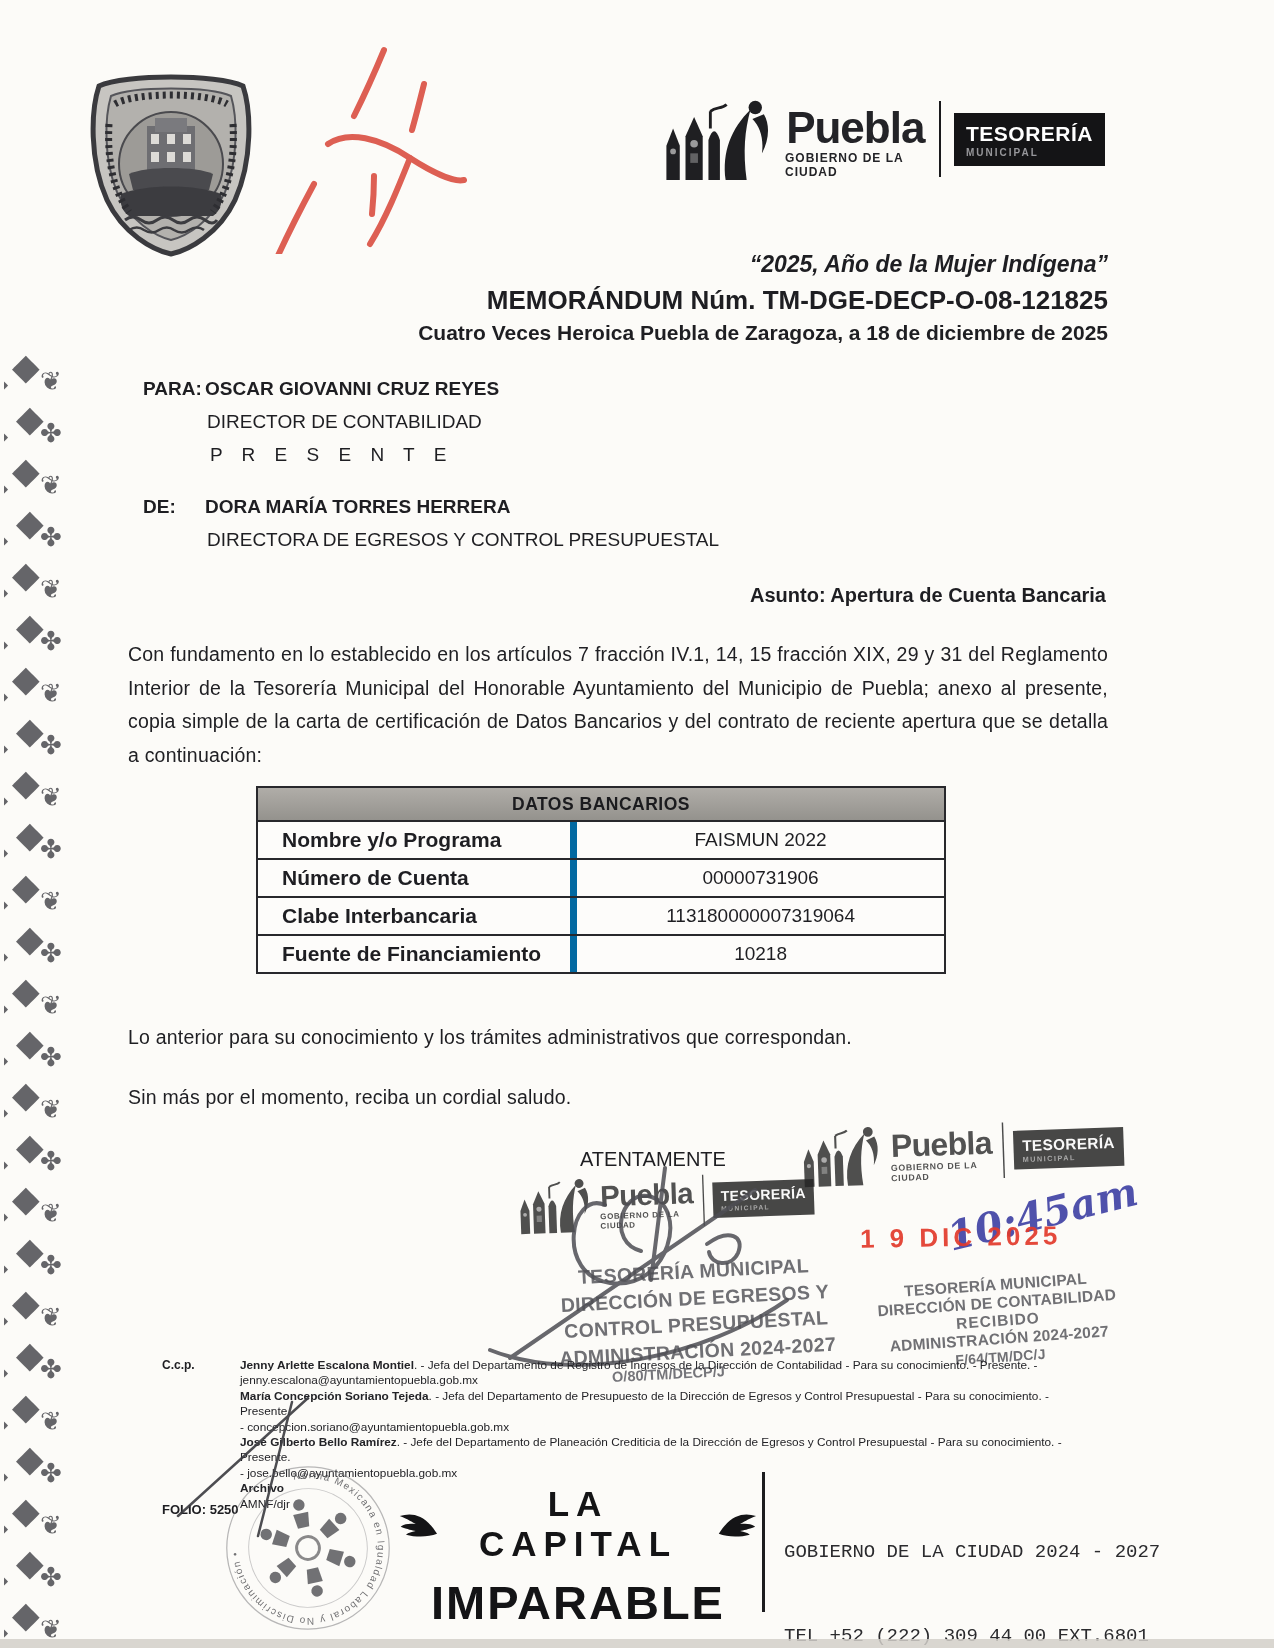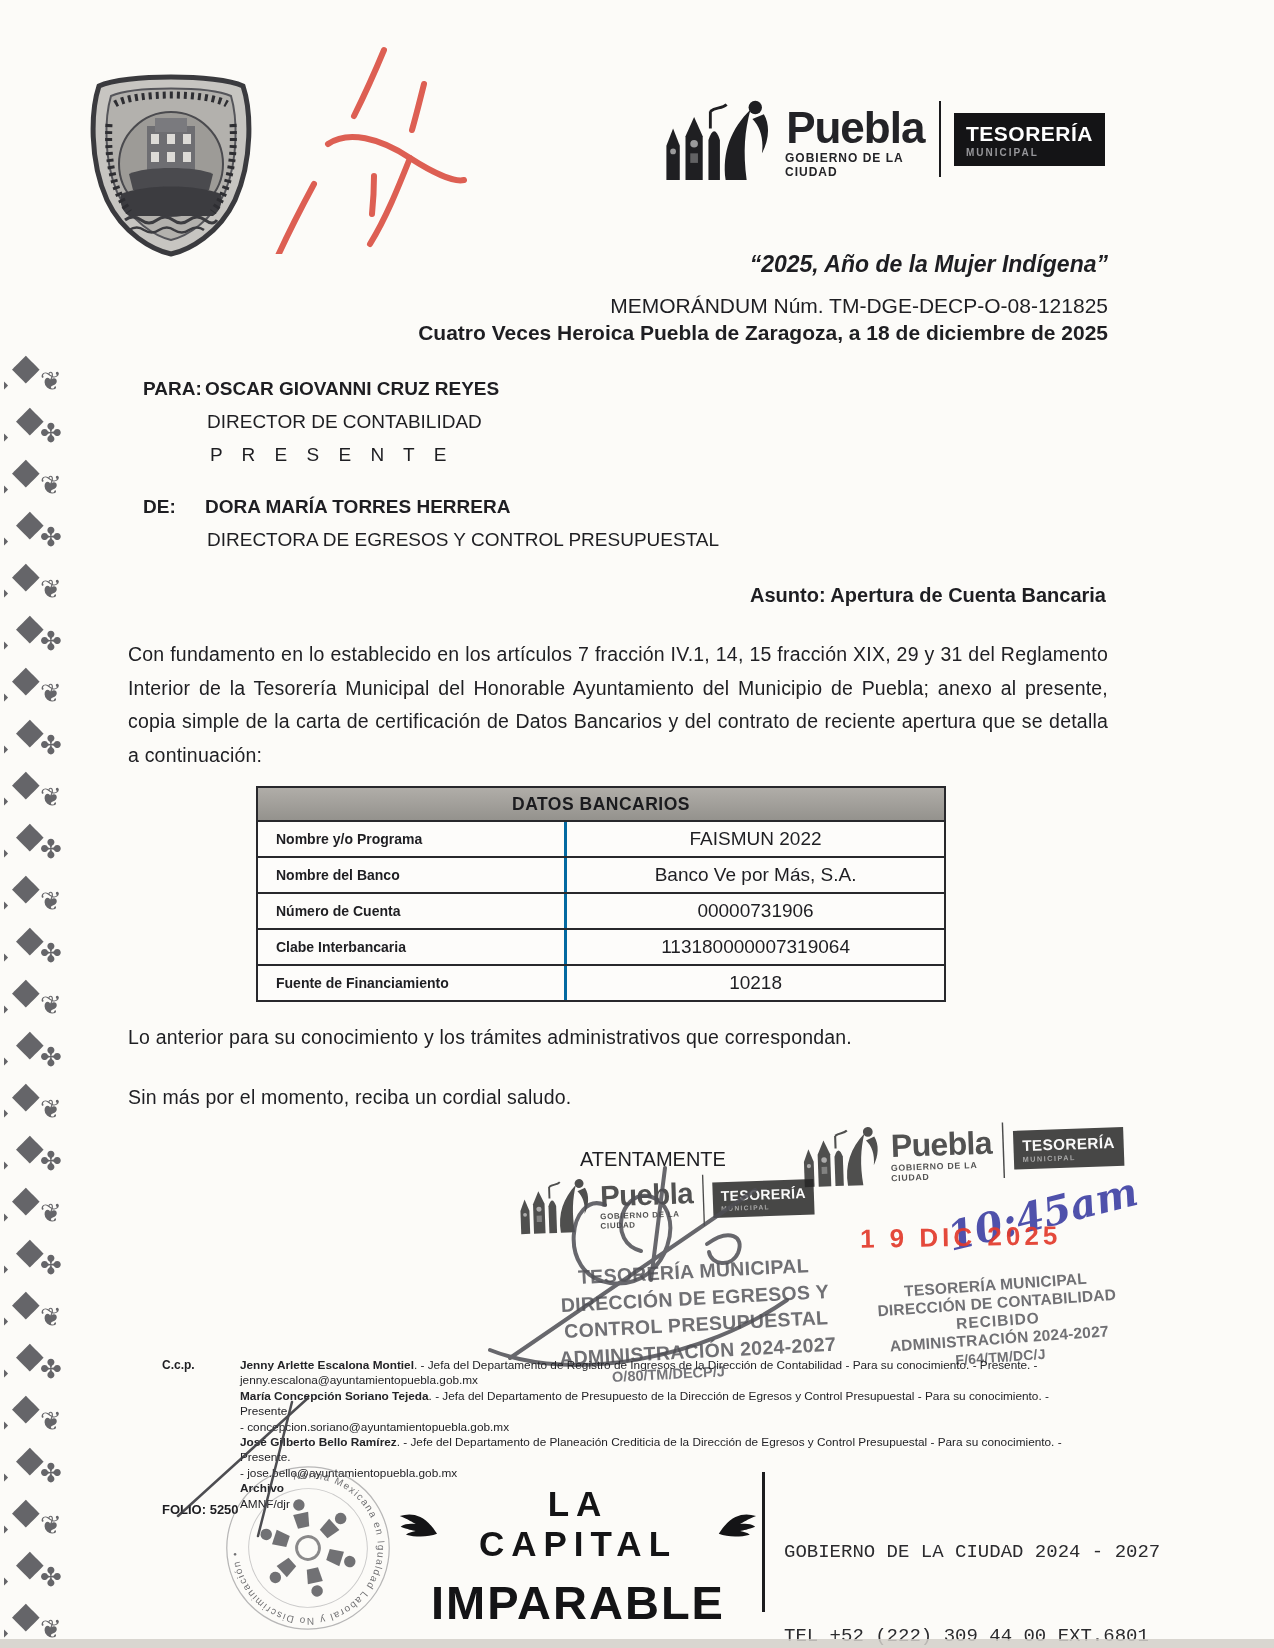--- a/index.html
+++ b/index.html
@@ -31,43 +31,43 @@
   .plogo-box{background:#141416;color:#fff;padding:10px 12px 8px;line-height:1;}
   .plogo-office{font-size:21px;font-weight:800;letter-spacing:.5px;}
   .plogo-office-sub{font-size:10px;font-weight:700;letter-spacing:2px;color:#96969a;margin-top:4px;}
   .header-logo{left:660px;top:96px;}
   .stamp-logo{transform-origin:top left;filter:grayscale(1) opacity(.8) contrast(.95);}
   .stamp-logo-left{left:515px;top:1178px;transform:scale(.67) rotate(-2deg);}
   .stamp-logo-right{left:798px;top:1126px;transform:scale(.73) rotate(-2deg);}
 
   
   .quote-line{right:166px;top:251px;font-size:23px;font-weight:800;font-style:italic;}
-  .memo-line{right:166px;top:294px;font-size:21px;font-weight:400;}
+  .memo-line{right:166px;top:285px;font-size:26px;font-weight:700;}
   .date-line{right:166px;top:321px;font-size:21px;font-weight:700;}
 
   
   .fld-label{font-size:19px;font-weight:800;}
   .fld-name{font-size:19px;font-weight:800;}
   .fld-title{font-size:19px;font-weight:500;}
   .fld-present{font-size:19px;font-weight:400;letter-spacing:7px;}
 
   .subject{right:168px;top:584px;font-size:20px;font-weight:800;}
 
   .para{left:128px;width:980px;font-size:19.5px;line-height:33.5px;text-align:justify;
         letter-spacing:.2px;color:#202024;}
 
   
   .bank-table{left:256px;top:786px;width:686px;border:2.5px solid #28282c;background:#fdfcfa;}
   .bt-title{height:32px;display:flex;align-items:center;justify-content:center;
             background:linear-gradient(180deg,#b0ada8,#94928d);border-bottom:2.5px solid #28282c;
             font-size:17.5px;font-weight:800;letter-spacing:.5px;color:#1b1b1e;}
   .bt-row{display:flex;border-bottom:2px solid #28282c;}
   .bt-row:last-child{border-bottom:none;}
-  .bt-label{width:42%;border-right:3px solid #0369a1;padding:6px 0 6px 18px;
-            font-size:14px;font-weight:600;display:flex;align-items:center;}
+  .bt-label{width:42%;border-right:7px solid #0369a1;padding:6px 0 6px 24px;
+            font-size:21px;font-weight:600;display:flex;align-items:center;}
   .bt-value{flex:1;text-align:center;padding:6px 0;font-size:19px;font-weight:400;
             display:flex;align-items:center;justify-content:center;}
 
   .closing{left:128px;font-size:19.5px;letter-spacing:.2px;}
   .attentively{left:580px;top:1148px;font-size:20px;font-weight:400;}
 
   
   .stamp-text{color:#707074;font-weight:600;text-align:center;}
   .stamp-left-text{left:553px;top:1258px;width:285px;font-size:19.5px;line-height:26.5px;
                    transform:rotate(-3deg);letter-spacing:.3px;}
@@ -307,24 +307,20 @@
 
   <div class="abs para" style="top:638px">Con fundamento en lo establecido en los artículos 7 fracción IV.1, 14, 15 fracción XIX, 29 y 31 del Reglamento Interior de la Tesorería Municipal del Honorable Ayuntamiento del Municipio de Puebla; anexo al presente, copia simple de la carta de certificación de Datos Bancarios y del contrato de reciente apertura que se detalla a continuación:</div>
 
   <div class="abs bank-table">
     <div class="bt-title">DATOS BANCARIOS</div>
     <div class="bt-row">
       <div class="bt-label">Nombre y/o Programa</div>
       <div class="bt-value">FAISMUN 2022</div>
     </div>
     <div class="bt-row">
-      <div class="bt-label">Nombre del Banco</div>
-      <div class="bt-value">Banco Ve por Más, S.A.</div>
-    </div>
-    <div class="bt-row">
       <div class="bt-label">Número de Cuenta</div>
       <div class="bt-value">00000731906</div>
     </div>
     <div class="bt-row">
       <div class="bt-label">Clabe Interbancaria</div>
       <div class="bt-value">113180000007319064</div>
     </div>
     <div class="bt-row">
       <div class="bt-label">Fuente de Financiamiento</div>
       <div class="bt-value">10218</div>

